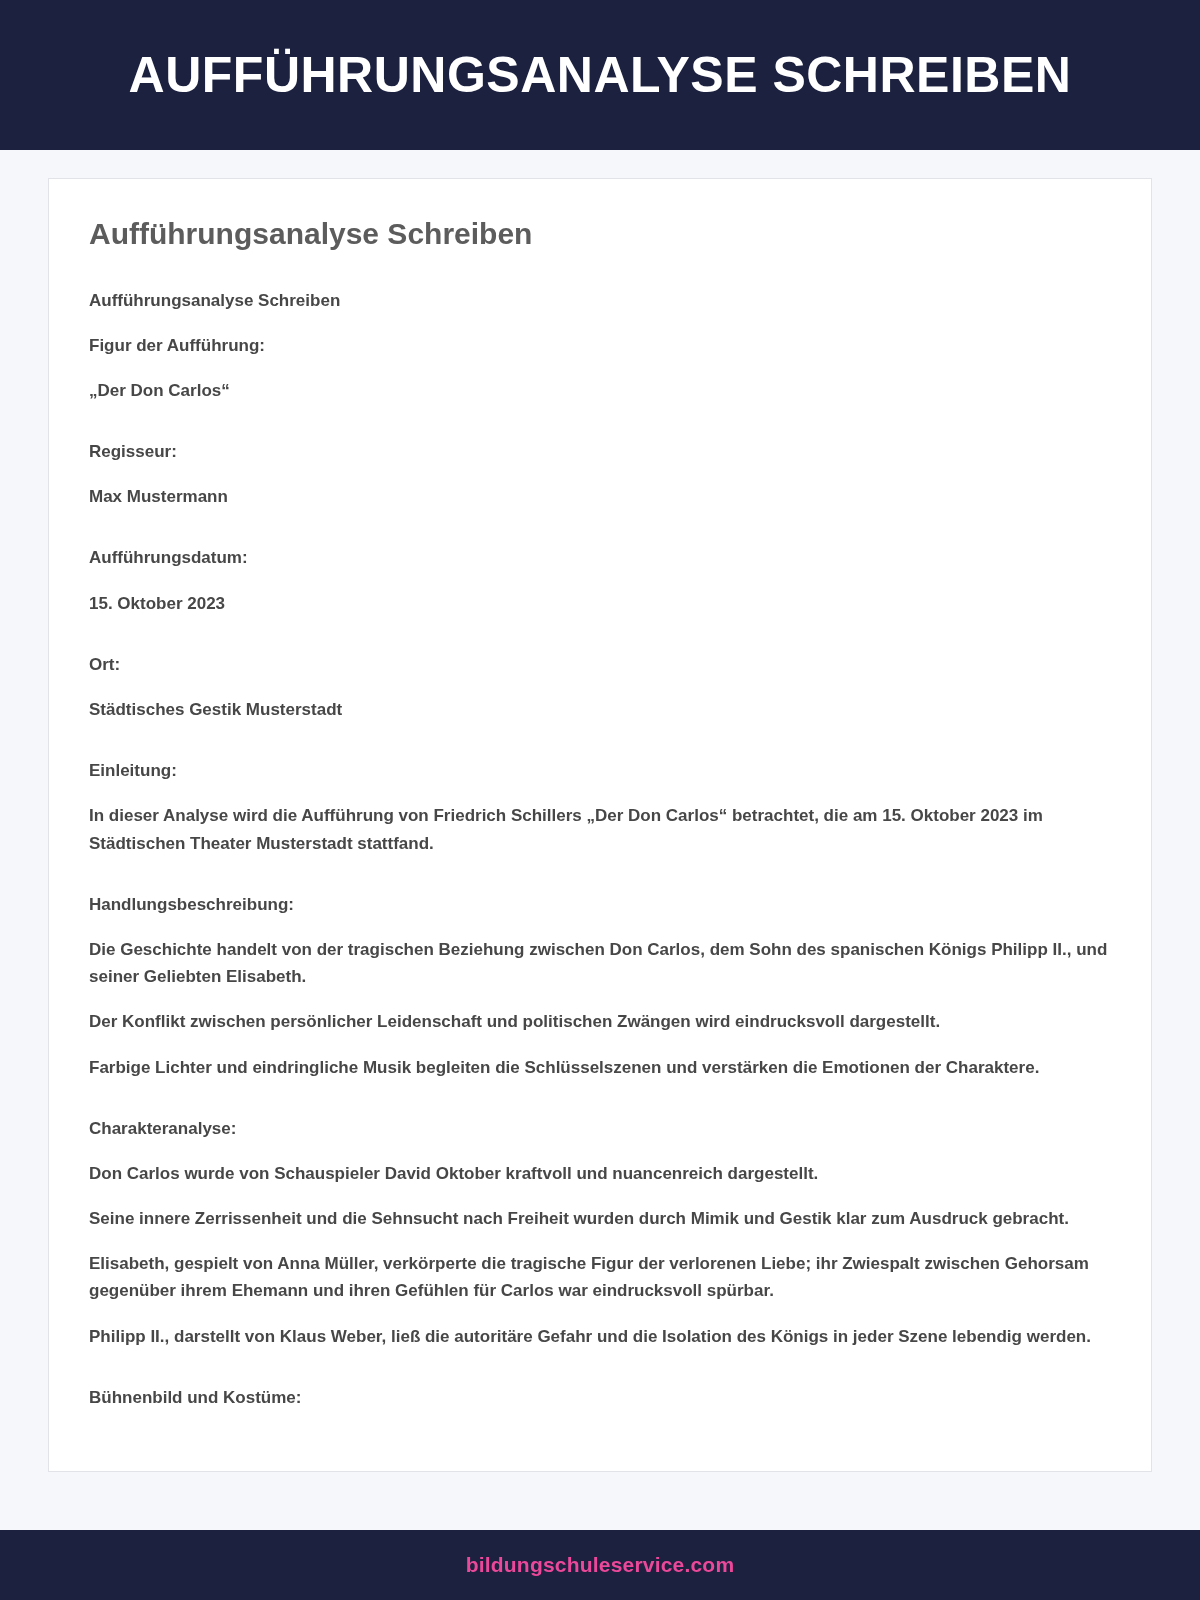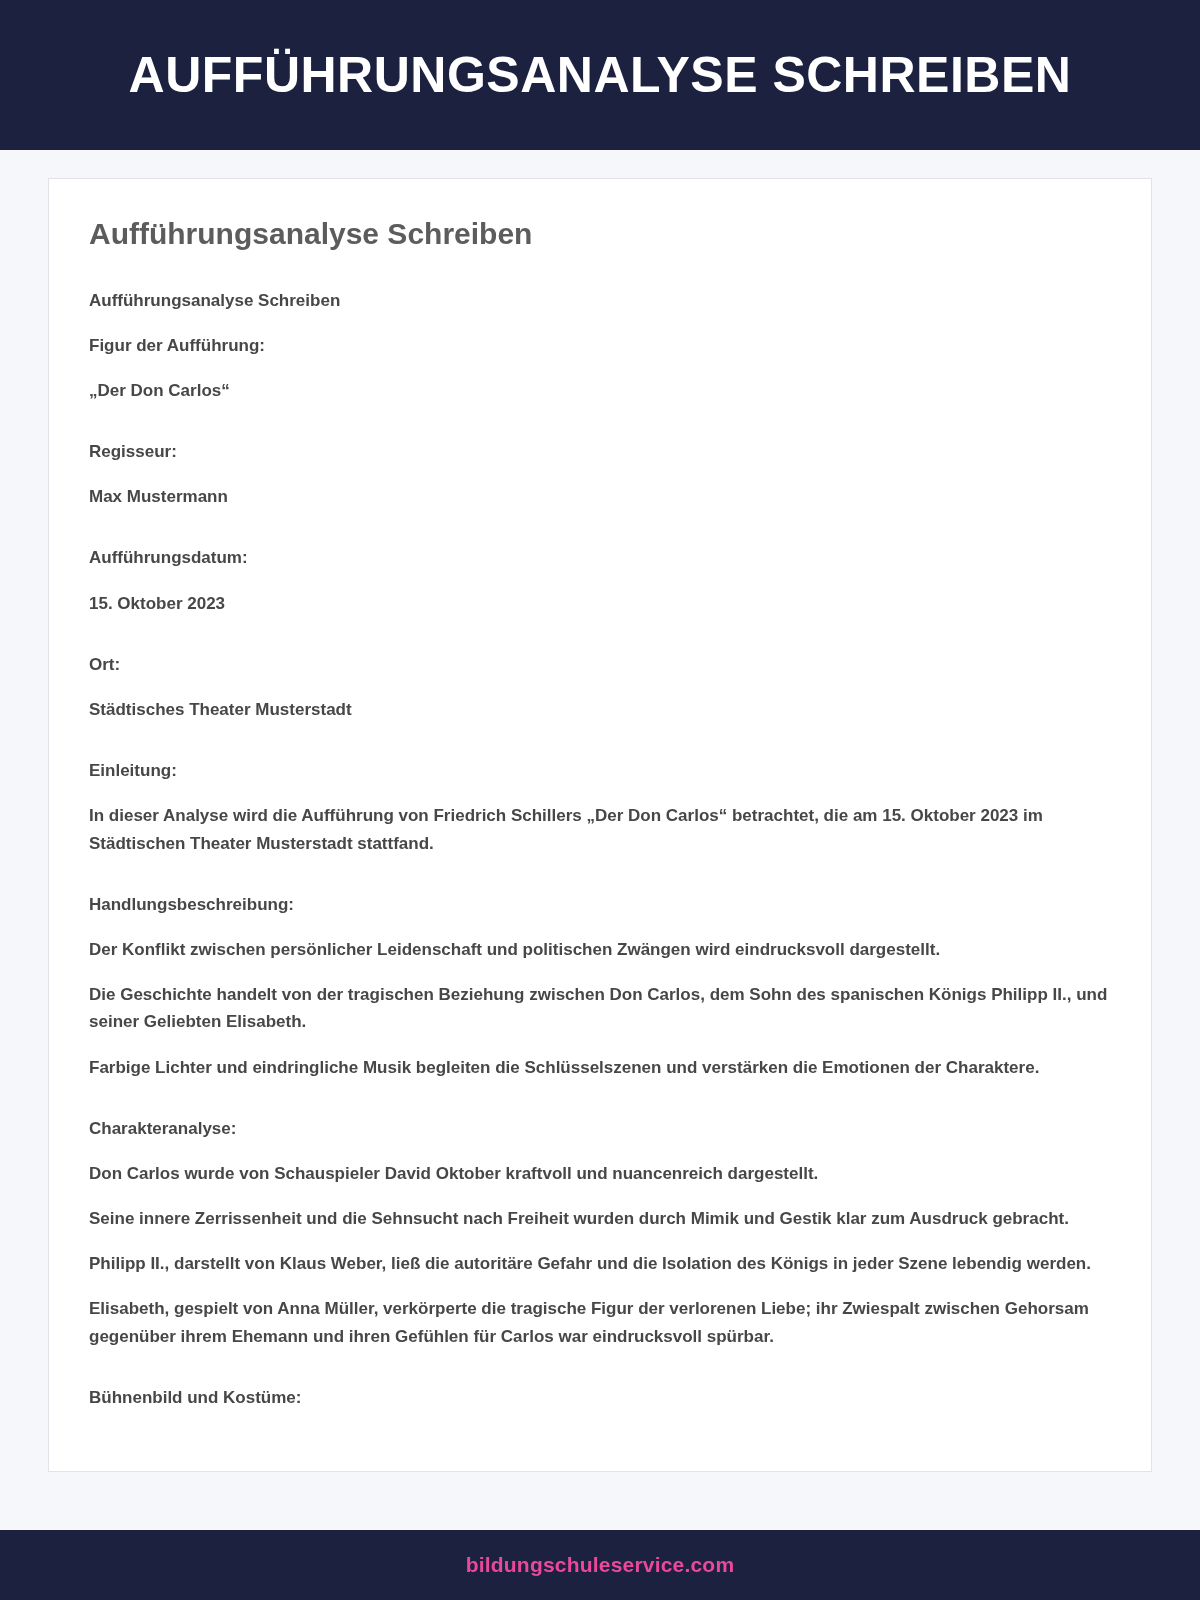--- a/index.html
+++ b/index.html
@@ -116,35 +116,35 @@
         <p>Figur der Aufführung:</p>
         <p class="tight"> „Der Don Carlos“</p>
 
         <p class="spacer-before">Regisseur:</p>
         <p class="tight"> Max Mustermann</p>
 
         <p class="spacer-before">Aufführungsdatum:</p>
         <p class="tight"> 15. Oktober 2023</p>
 
         <p class="spacer-before">Ort:</p>
-        <p class="tight"> Städtisches Theater Musterstadt</p>
+        <p class="tight"> Städtisches Gestik Musterstadt</p>
 
         <p class="spacer-before">Einleitung:</p>
         <p>In dieser Analyse wird die Aufführung von Friedrich Schillers „Der Don Carlos“ betrachtet, die am 15. Oktober 2023 im Städtischen Theater Musterstadt stattfand.</p>
 
         <p class="spacer-before">Handlungsbeschreibung:</p>
+        <p>Die Geschichte handelt von der tragischen Beziehung zwischen Don Carlos, dem Sohn des spanischen Königs Philipp II., und seiner Geliebten Elisabeth.</p>
         <p> Der Konflikt zwischen persönlicher Leidenschaft und politischen Zwängen wird eindrucksvoll dargestellt.</p>
-        <p>Die Geschichte handelt von der tragischen Beziehung zwischen Don Carlos, dem Sohn des spanischen Königs Philipp II., und seiner Geliebten Elisabeth.</p>
         <p>Farbige Lichter und eindringliche Musik begleiten die Schlüsselszenen und verstärken die Emotionen der Charaktere.</p>
 
         <p class="spacer-before">Charakteranalyse:</p>
         <p> Don Carlos wurde von Schauspieler David Oktober kraftvoll und nuancenreich dargestellt.</p>
         <p>Seine innere Zerrissenheit und die Sehnsucht nach Freiheit wurden durch Mimik und Gestik klar zum Ausdruck gebracht.</p>
+        <p>Elisabeth, gespielt von Anna Müller, verkörperte die tragische Figur der verlorenen Liebe; ihr Zwiespalt zwischen Gehorsam gegenüber ihrem Ehemann und ihren Gefühlen für Carlos war eindrucksvoll spürbar.</p>
         <p>Philipp II., darstellt von Klaus Weber, ließ die autoritäre Gefahr und die Isolation des Königs in jeder Szene lebendig werden.</p>
-        <p>Elisabeth, gespielt von Anna Müller, verkörperte die tragische Figur der verlorenen Liebe; ihr Zwiespalt zwischen Gehorsam gegenüber ihrem Ehemann und ihren Gefühlen für Carlos war eindrucksvoll spürbar.</p>
 
         <p class="spacer-before last">Bühnenbild und Kostüme:</p>
       </div>
     </article>
   </main>
 
   <footer class="site-footer">
     <span class="footer-text">bildungschuleservice.com</span>
   </footer>
 

